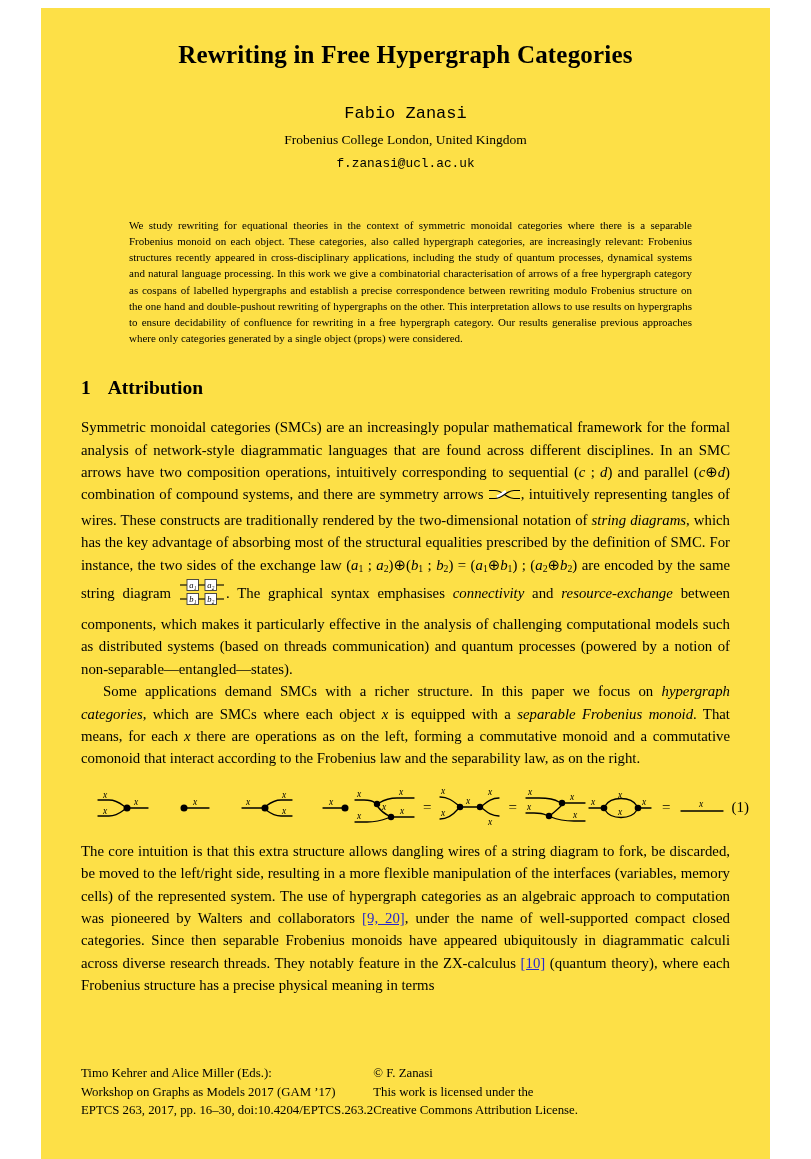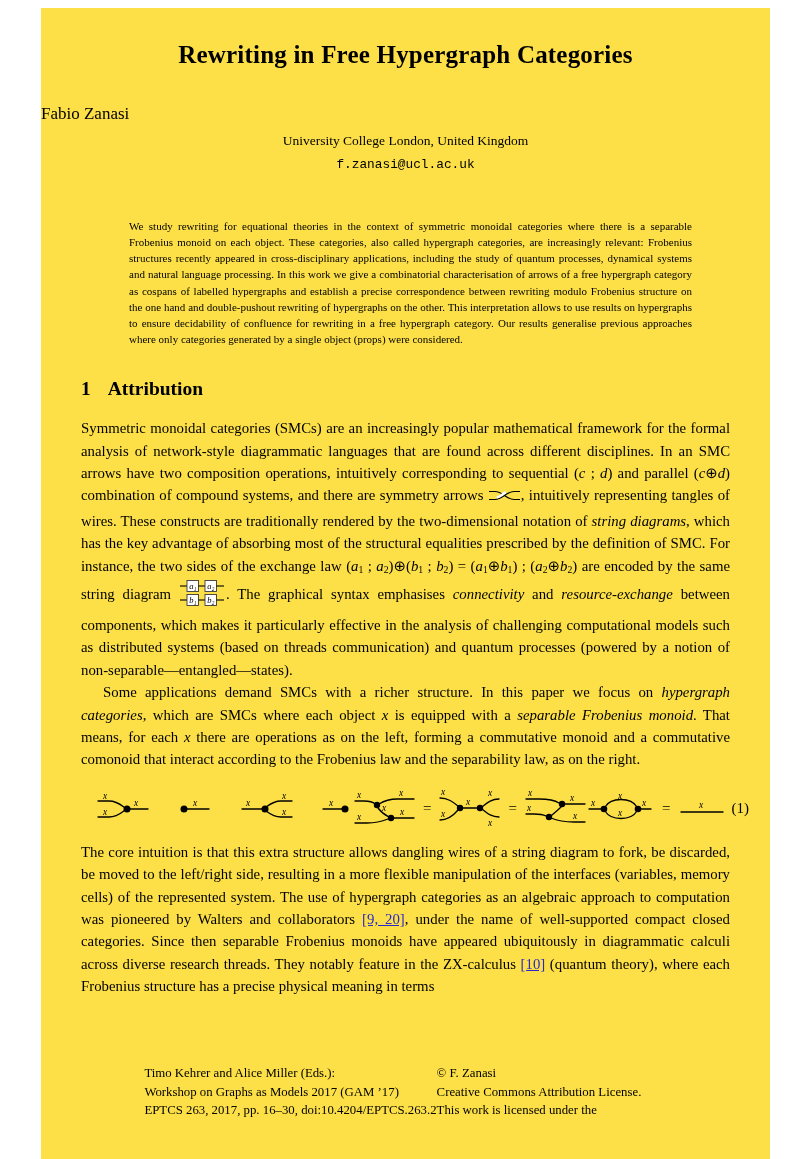--- a/index.html
+++ b/index.html
@@ -3,21 +3,21 @@
 <meta charset="utf-8">
 <style>
   :root { --link-color:#2828cc; }
   html,body { margin:0; padding:0; background:#ffffff; }
   .page {
     position:relative; width:729px; height:1159px; margin:8px auto;
     background:#fde047; color:#000; overflow:hidden;
     font-family:"Liberation Serif", serif;
   }
   .title { text-align:center; font-size:25px; font-weight:bold; padding-top:33px; letter-spacing:0.2px; }
-  .author { text-align:left; font-size:17px; margin-top:35px; }
+  .author { text-align:center; font-size:17px; margin-top:35px;font-family:Liberation Mono, monospace; }
   .affil { text-align:center; font-size:13.5px; margin-top:9px; }
   .email { text-align:center; font-family:Liberation Mono, monospace; font-size:12.8px; margin-top:8px; }
   .abstract {
     margin:46px 78px 0 88px; font-size:11px; line-height:1.47;
     text-align:justify;
   }
   .section-heading { margin:31px 40px 0 40px; font-size:19.5px; font-weight:bold; }
   .section-heading .num { display:inline-block; margin-right:17px; }
   .content { margin:0 40px; }
   p.body-par { font-size:14.8px; line-height:1.515; text-align:justify; margin:0; }
@@ -45,33 +45,33 @@
   .wire { fill:none; stroke:#000; stroke-width:1.3; stroke-linecap:round; }
   .wire-thin { fill:none; stroke:#000; stroke-width:1.1; stroke-linecap:butt; }
   .halo { fill:none; stroke:#fff; stroke-width:3.4; }
   .node { fill:#000; stroke:none; }
   .wlabel { font:italic 9.5px "Liberation Serif", serif; fill:#000; }
   .boxlabel { font:italic 8.5px "Liberation Serif", serif; fill:#000; }
   .wbox { fill:#fff; stroke:#3a3a3a; stroke-width:0.9; }
   
   .footer {
     position:absolute; left:40px; right:40px; top:1056px;
-    display:flex; justify-content:center;
+    display:flex; justify-content:flex-start;
     font-size:12.8px; line-height:1.45;
   }
   .footer-right { width:230px;font-family:Liberation Serif, serif; }
 </style>
 </head>
 <body>
 
 <div class="page">
 
   <div class="title">Rewriting in Free Hypergraph Categories</div>
   <div class="author">Fabio Zanasi</div>
-  <div class="affil">University College London, United Kingdom</div>
+  <div class="affil">Frobenius College London, United Kingdom</div>
   <div class="email">f.zanasi@ucl.ac.uk</div>
 
   <div class="abstract">We study rewriting for equational theories in the context of symmetric monoidal categories where there is a separable Frobenius monoid on each object. These categories, also called hypergraph categories, are increasingly relevant: Frobenius structures recently appeared in cross-disciplinary applications, including the study of quantum processes, dynamical systems and natural language processing. In this work we give a combinatorial characterisation of arrows of a free hypergraph category as cospans of labelled hypergraphs and establish a precise correspondence between rewriting modulo Frobenius structure on the one hand and double-pushout rewriting of hypergraphs on the other. This interpretation allows to use results on hypergraphs to ensure decidability of confluence for rewriting in a free hypergraph category. Our results generalise previous approaches where only categories generated by a single object (props) were considered.</div>
 
   <div class="section-heading">
     <span class="num">1</span><span>Attribution</span>
   </div>
 
   <div class="content">
     <p class="body-par first"><span class="seg-r">Symmetric monoidal categories (SMCs) are an increasingly popular mathematical framework for the formal analysis of network-style diagrammatic languages that are found across different disciplines. In an SMC arrows have two composition operations, intuitively corresponding to sequential (</span><span class="seg-i">c</span><span class="seg-r"> ; </span><span class="seg-i">d</span><span class="seg-r">) and parallel (</span><span class="seg-i">c</span><span class="seg-r">⊕</span><span class="seg-i">d</span><span class="seg-r">) combination of compound systems, and there are symmetry arrows </span><span class="inline-svg sym-wrap"><svg width="33" height="15" viewBox="0 0 33 15">
@@ -201,18 +201,18 @@
   </div>
 
   <div class="footer">
     <div class="footer-left">
       <div>Timo Kehrer and Alice Miller (Eds.):</div>
       <div>Workshop on Graphs as Models 2017 (GAM ’17)</div>
       <div>EPTCS 263, 2017, pp. 16–30, doi:10.4204/EPTCS.263.2</div>
     </div>
     <div class="footer-right">
       <div>© F. Zanasi</div>
+      <div>This work is licensed under the</div>
       <div>Creative Commons Attribution License.</div>
-      <div>This work is licensed under the</div>
     </div>
   </div>
 
 </div>
 
 </body></html>

